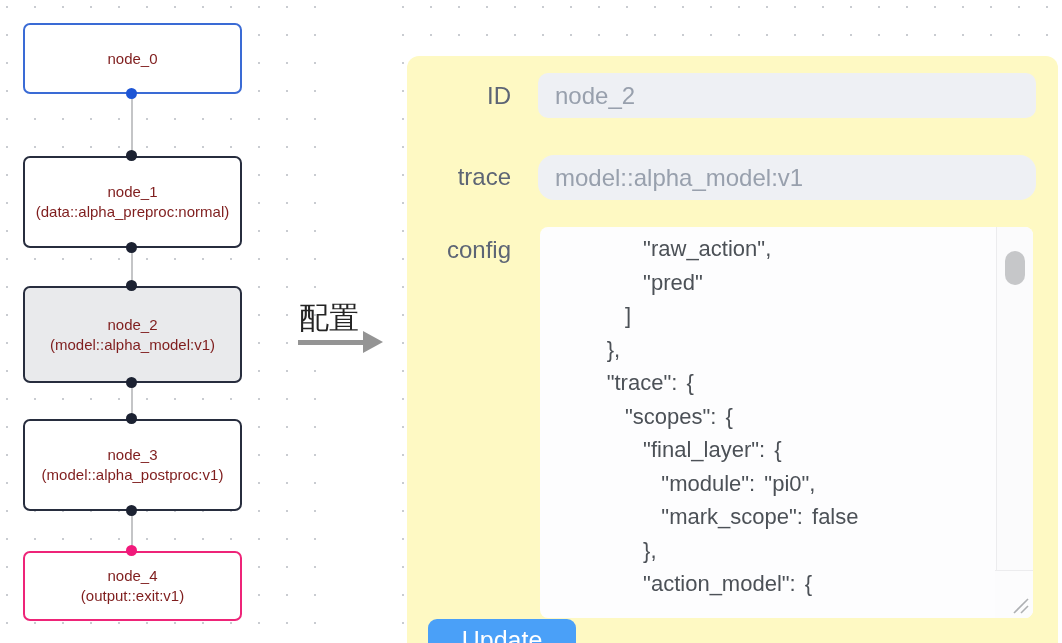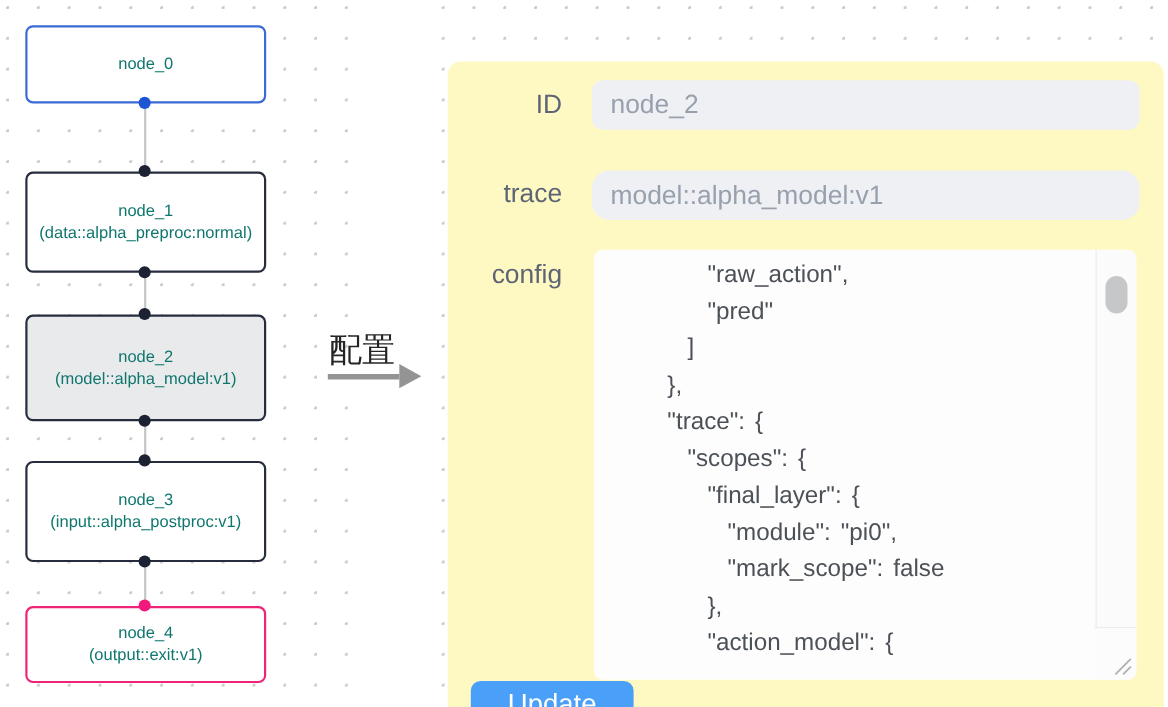--- a/index.html
+++ b/index.html
@@ -15,21 +15,21 @@
     background-size: 28px 28px;
   }
   .dotbg-left  { left:0; width:320px; }
   .dotbg-right { left:396px; width:666px; }
 
   
   .node {
     position:absolute; left:23px; width:219px; background:#ffffff;
     border:2px solid #272d3e; border-radius:7px;
     display:flex; flex-direction:column; align-items:center; justify-content:center;
-    text-align:center; font-size:15px; line-height:20px; color:#0f766e; padding:2px 9px;
+    text-align:center; font-size:15px; line-height:20px; color:#7f1d1d; padding:2px 9px;
   }
   .node .sub { word-break:break-all; }
   .n0 { top:23px;  height:71px; border-color:#3a6bd5; }
   .n1 { top:156px; height:92px; }
   .n2 { top:286px; height:97px; background:#e9eaec; border-width:2.5px; }
   .n3 { top:419px; height:92px; }
   .n4 { top:551px; height:70px; border-color:#ee2478; }
 
   .edge { position:absolute; left:131px; width:2px; background:#c4c5c7; }
   .e0 { top:94px;  height:62px; }
@@ -99,21 +99,21 @@
   <div class="node n1">
     <span>node_1</span>
     <span class="sub">(data::alpha_preproc:normal)</span>
   </div>
   <div class="node n2">
     <span>node_2</span>
     <span class="sub">(model::alpha_model:v1)</span>
   </div>
   <div class="node n3">
     <span>node_3</span>
-    <span class="sub">(input::alpha_postproc:v1)</span>
+    <span class="sub">(model::alpha_postproc:v1)</span>
   </div>
   <div class="node n4">
     <span>node_4</span>
     <span class="sub">(output::exit:v1)</span>
   </div>
 
   <div class="port p0b"></div>
   <div class="port p1t"></div>
   <div class="port p1b"></div>
   <div class="port p2t"></div>

